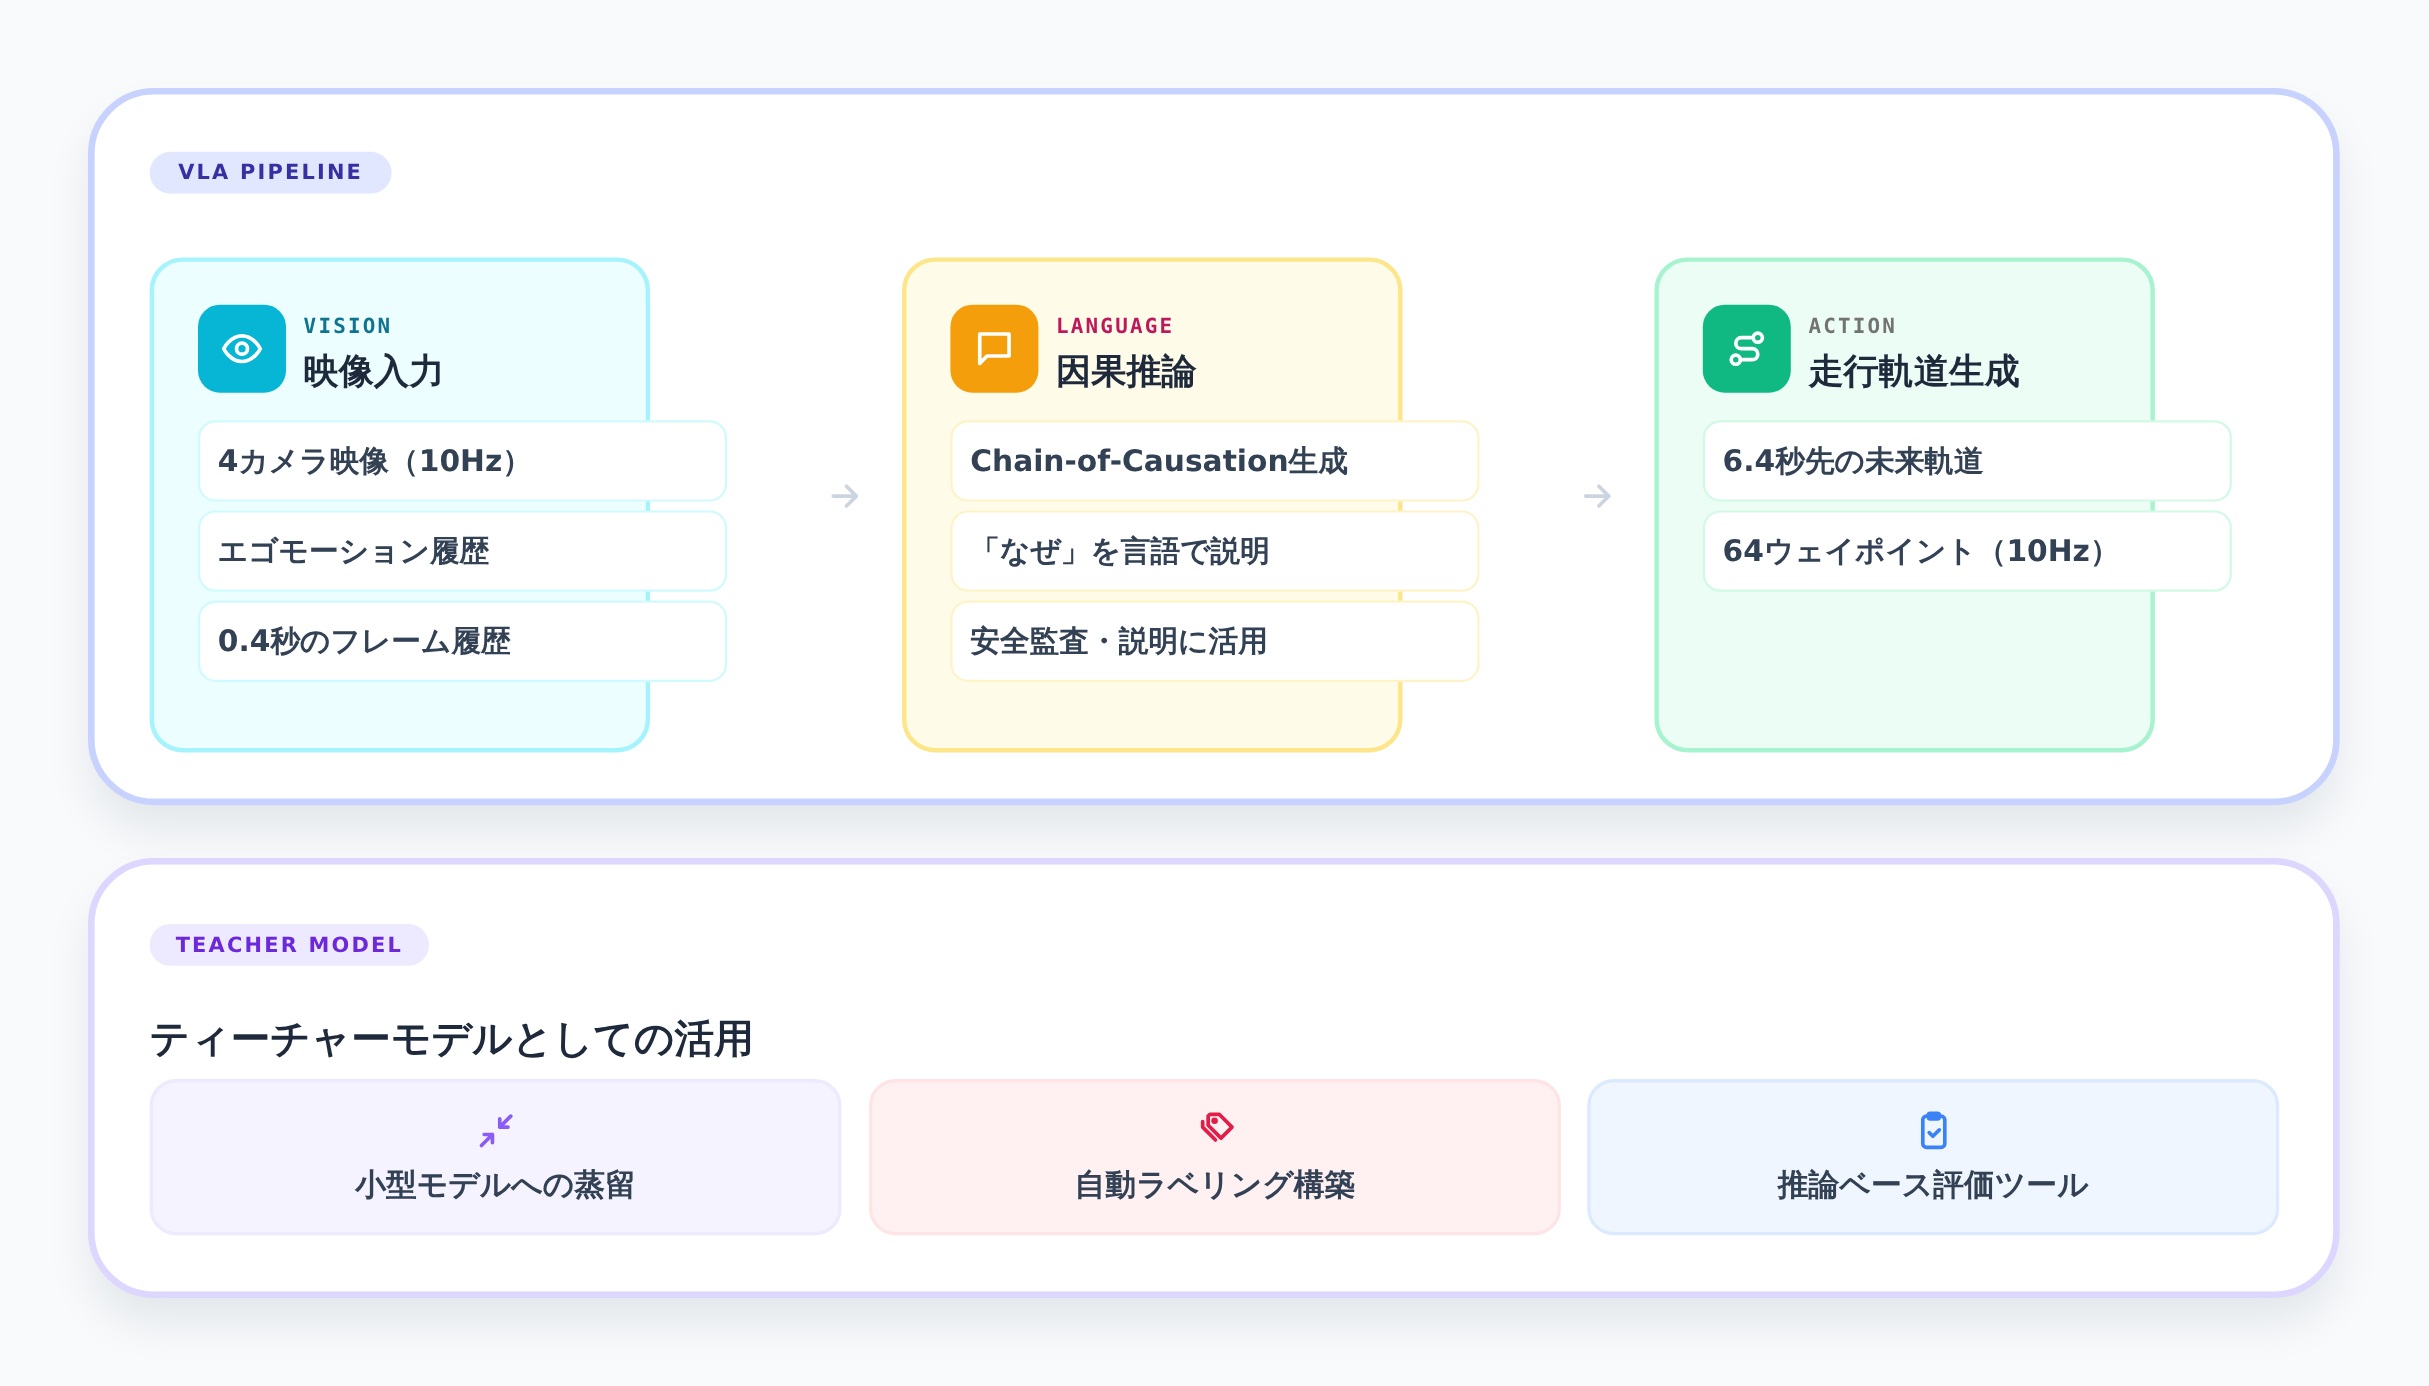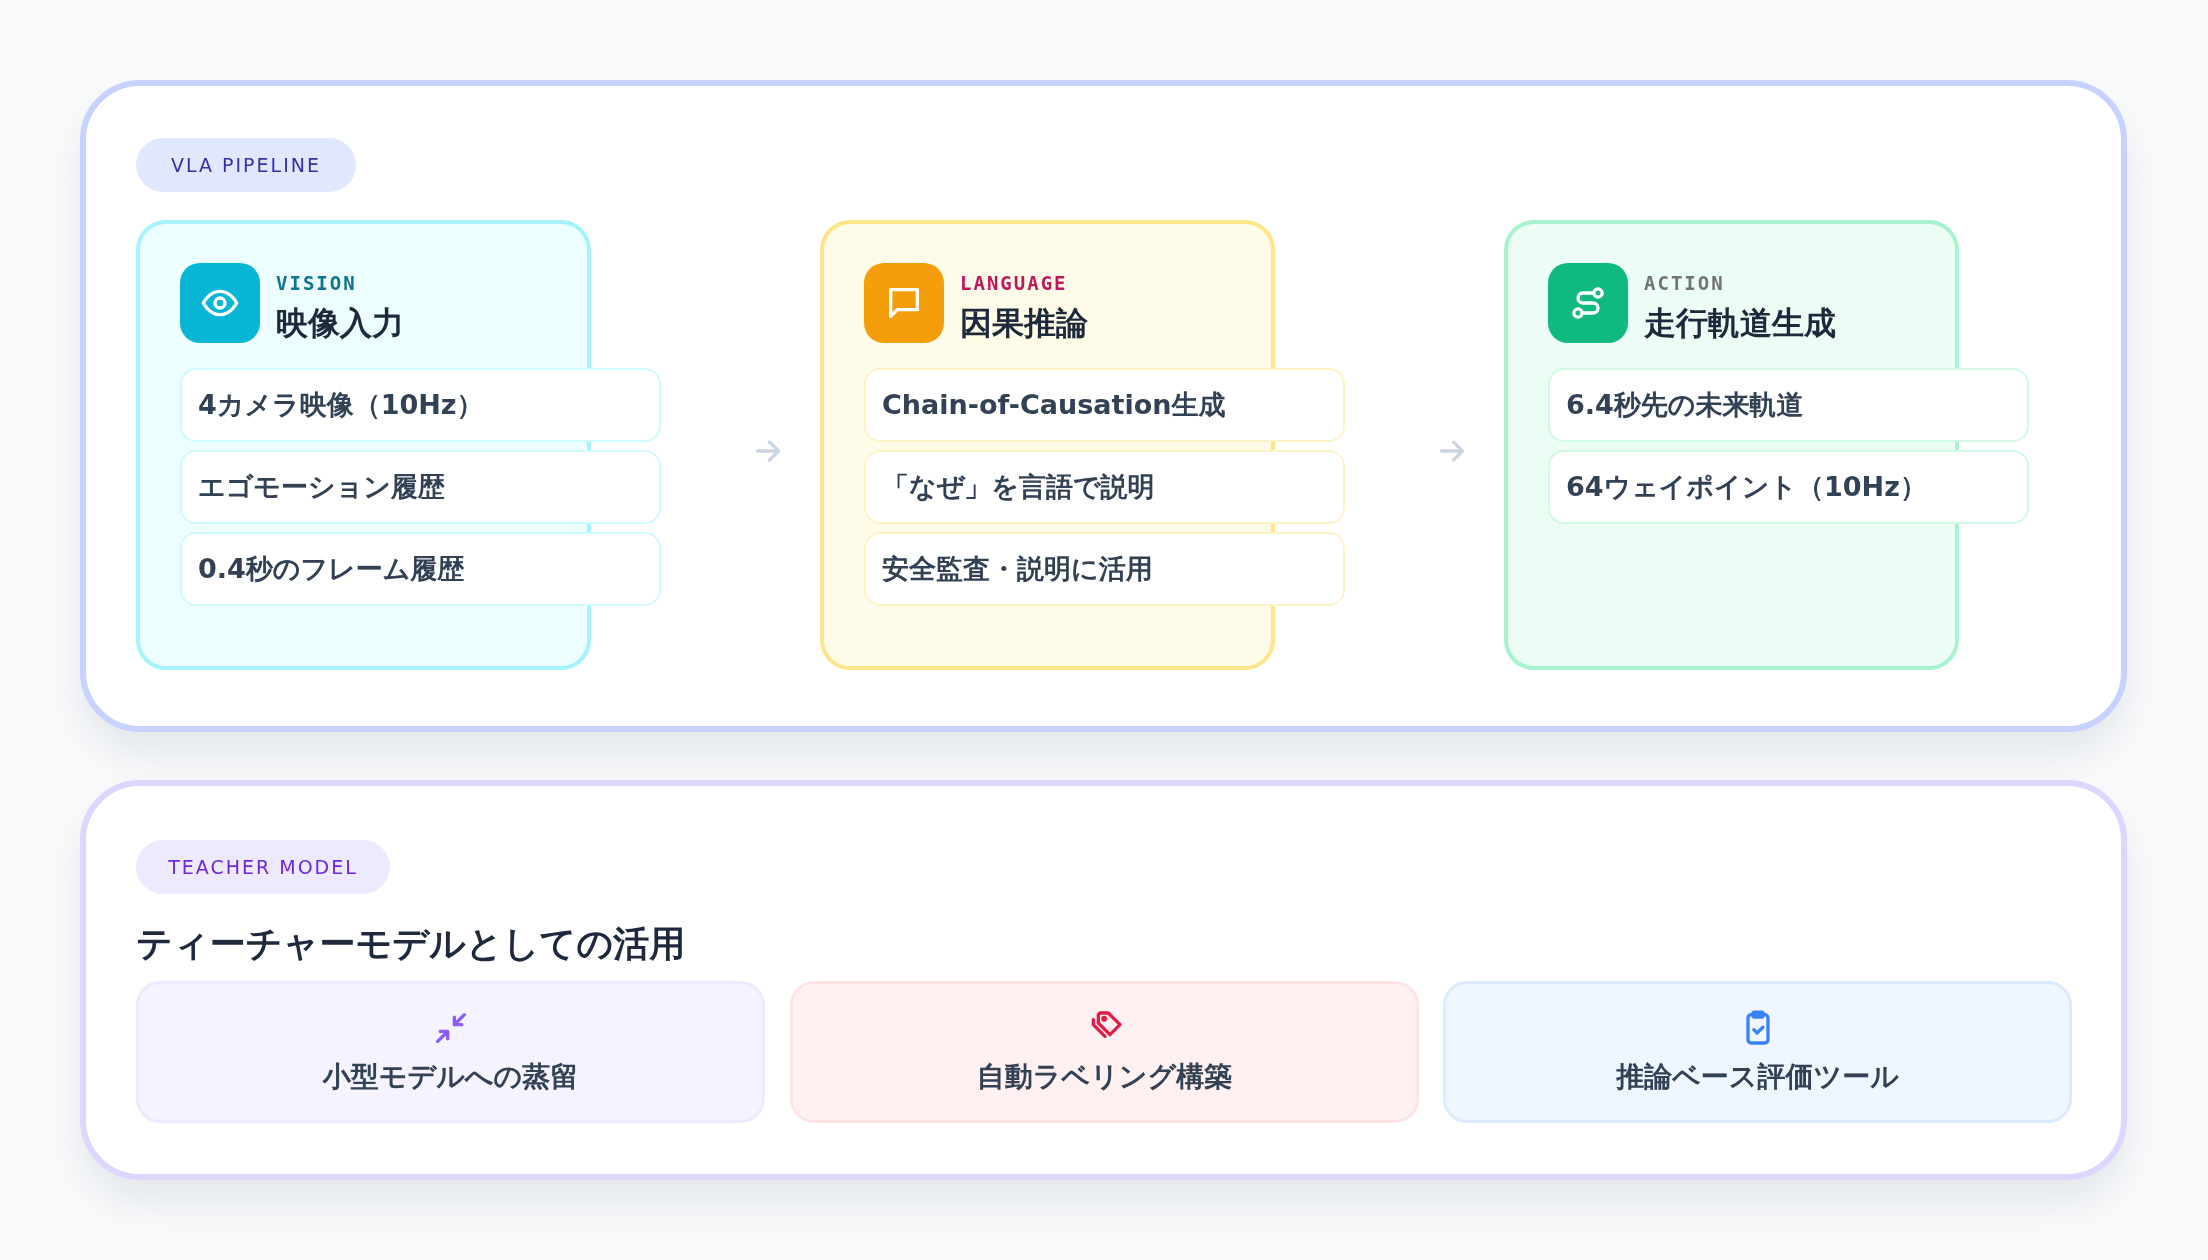--- a/index.html
+++ b/index.html
@@ -8,30 +8,30 @@
 
   .panel {
     position: absolute; left: 80px; width: 2047px;
     background: #ffffff; border: 6px solid #c7d2fe; border-radius: 60px;
     box-shadow: 0 24px 40px rgba(15, 23, 42, 0.08);
   }
   .panel.pipeline { top: 80px; height: 652px; }
   .panel.teacher { top: 780px; height: 400px; border-color: #ddd6fe; }
 
   .badge {
-    position: absolute; height: 54px; border-radius: 27px;
+    position: absolute; height: 38px; border-radius: 27px;
     display: flex; align-items: center; justify-content: center;
-    font-family: "DejaVu Sans", sans-serif; font-weight: 400; font-size: 19px;
+    font-family: "DejaVu Sans", sans-serif; font-weight: 700; font-size: 19px;
     letter-spacing: 2px;
   }
   .pipeline .badge { left: 50px; top: 52px; width: 220px; background: #e0e7ff; color: #3730a3; }
   .teacher .badge { left: 50px; top: 54px; width: 254px; background: #ede9fe; color: #6d28d9; }
 
   .stage {
-    position: absolute; top: 134px; width: 455px; height: 450px;
+    position: absolute; top: 148px; width: 455px; height: 450px;
     border: 4px solid; border-radius: 30px;
   }
   .stage.vision { left: 50px; background: #ecfeff; border-color: #a5f3fc; }
   .stage.language { left: 734px; background: #fefce8; border-color: #fde68a; }
   .stage.action { left: 1418px; background: #ecfdf5; border-color: #a7f3d0; }
 
   .stage-icon {
     position: absolute; left: 40px; top: 39px; width: 80px; height: 80px;
     border-radius: 20px; display: flex; align-items: center; justify-content: center;
   }

